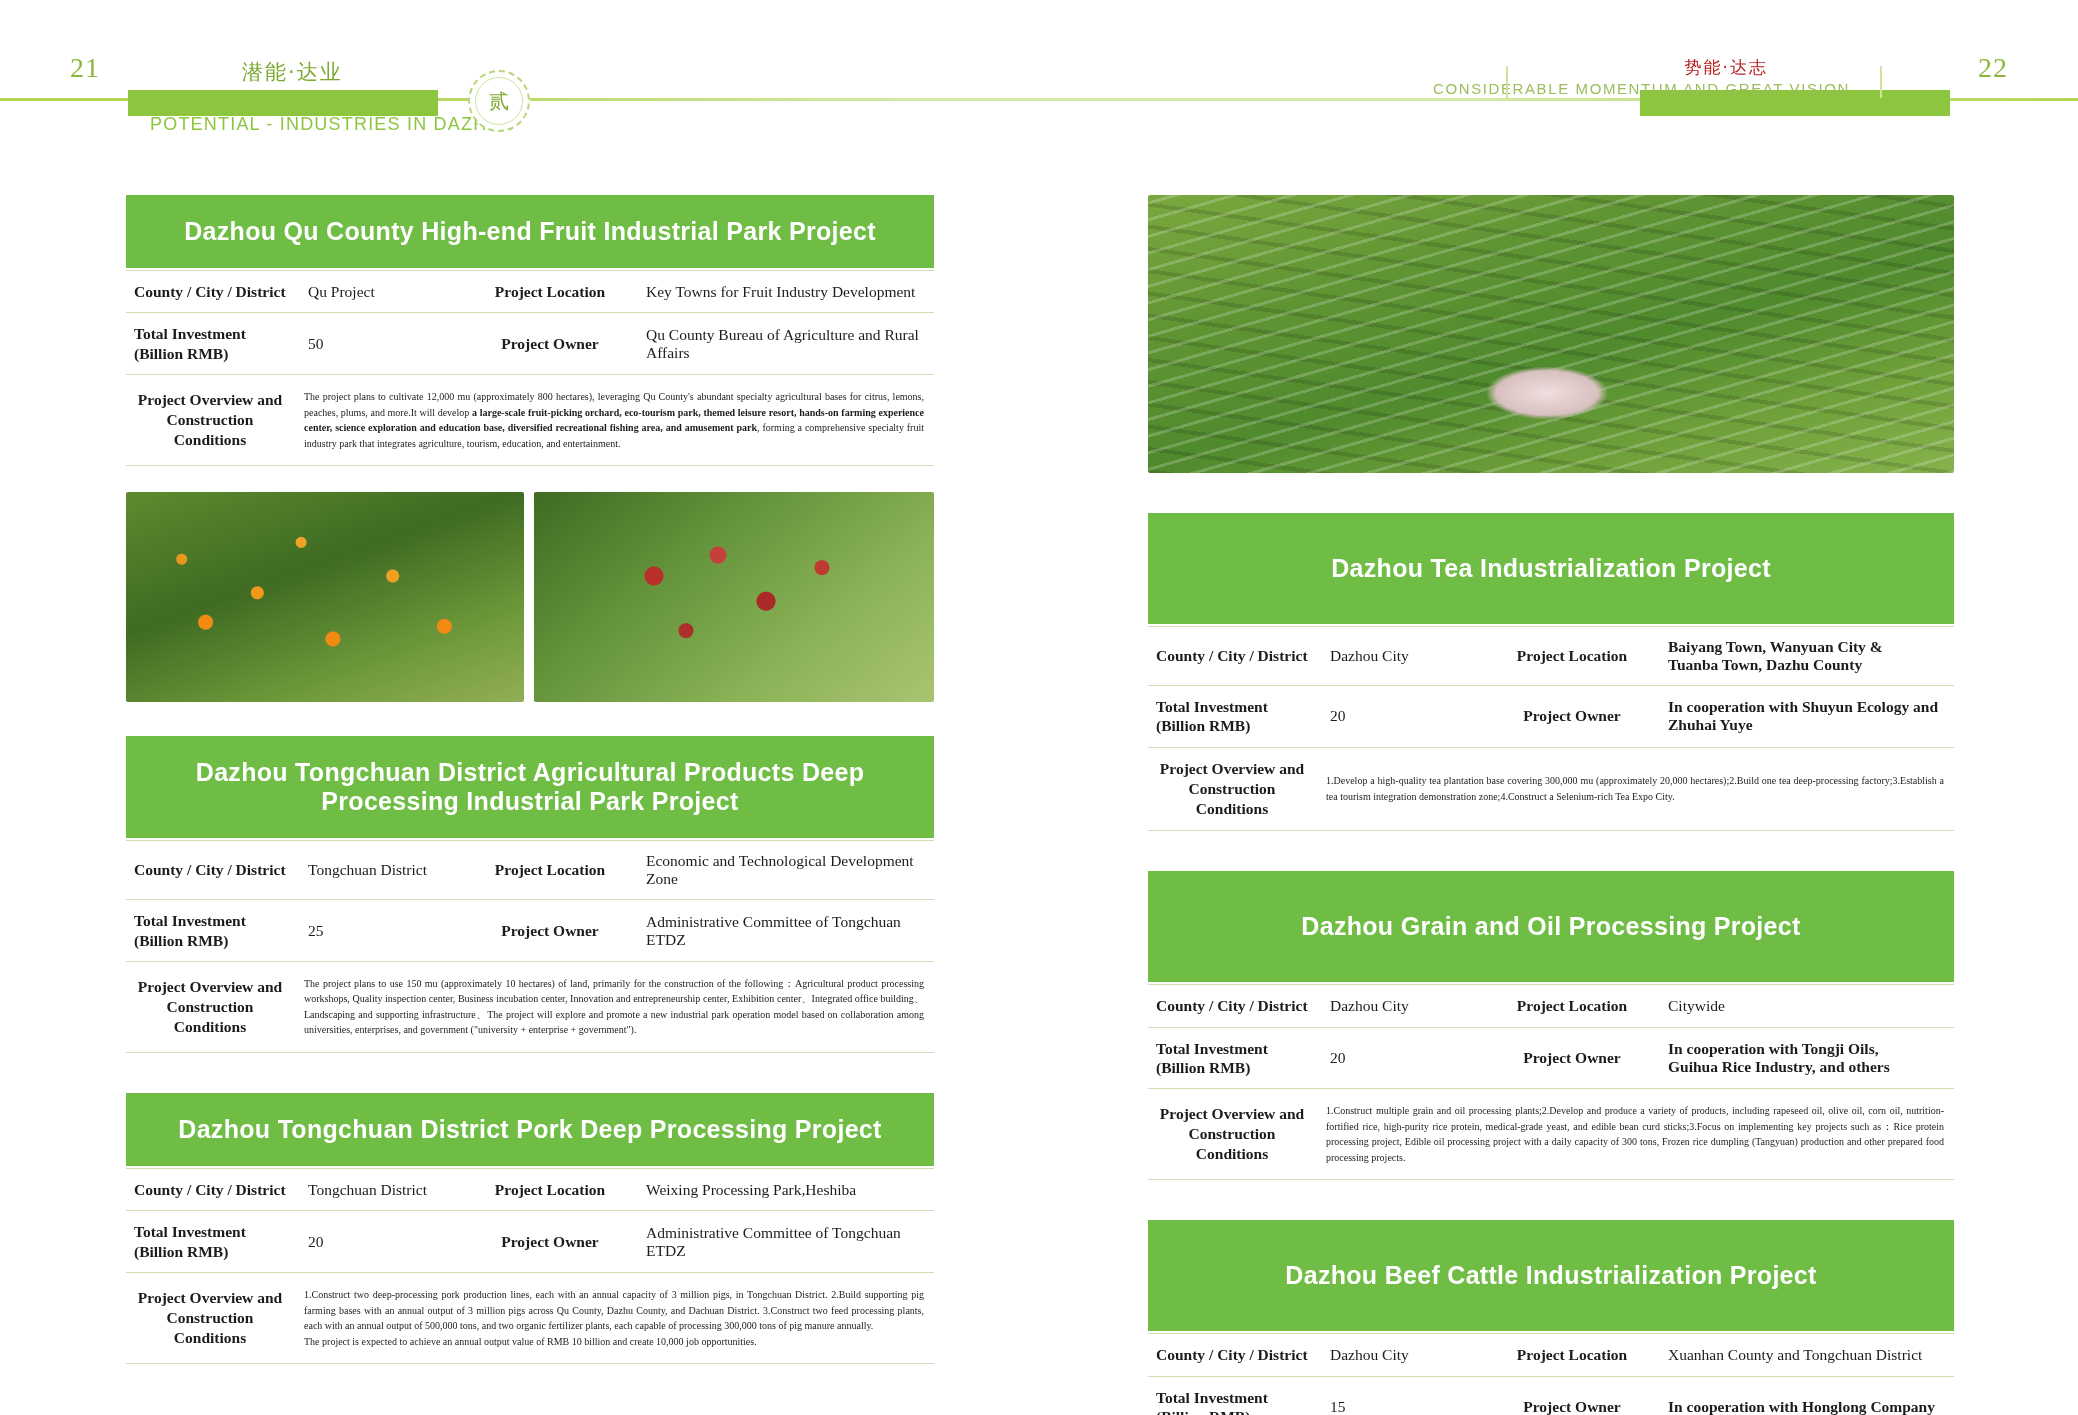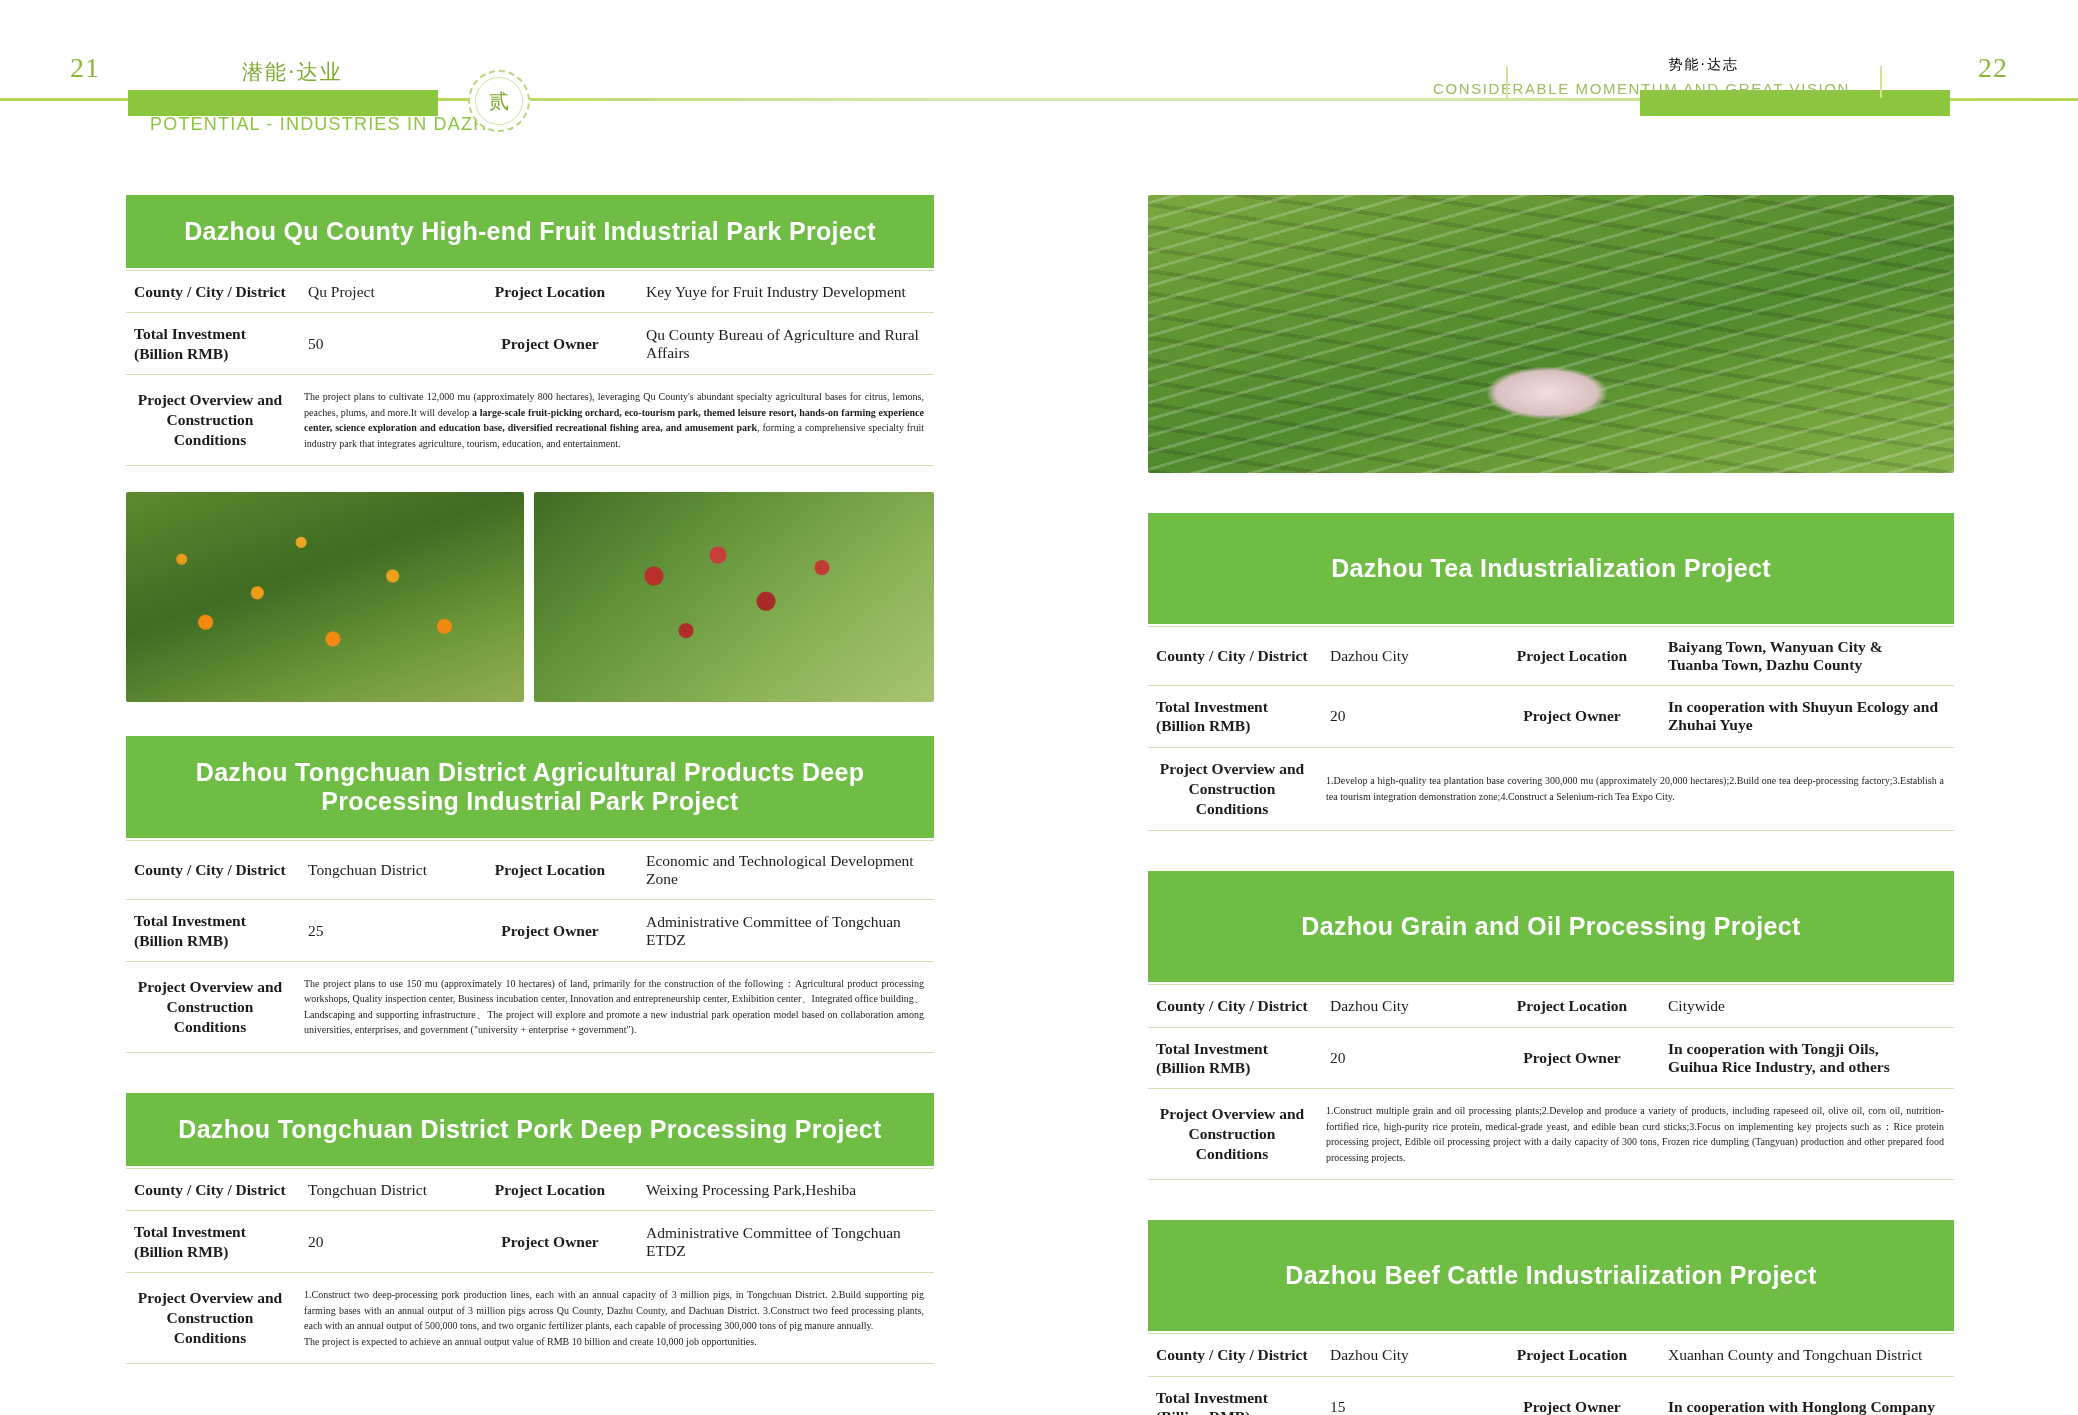--- a/index.html
+++ b/index.html
@@ -65,23 +65,23 @@
   .hdr-en-left {
     position: absolute;
     left: 150px; top: 114px;
     font-size: 18px;
     color: #8cc63f;
     letter-spacing: 1.2px;
     font-family: "Liberation Sans", sans-serif;
   }
   .hdr-cn-right {
     position: absolute;
-    right: 339px; top: 56px;
-    font-size: 14px;
-    color: #000000;
+    right: 310px; top: 56px;
+    font-size: 17px;
+    color: #b91c1c;
     letter-spacing: 2px;
     font-family: "DejaVu Sans", sans-serif;
   }
   .hdr-en-right {
     position: absolute;
     right: 228px; top: 80px;
     font-size: 15px;
     color: #9bbd5a;
     letter-spacing: 1.6px;
     font-family: "Liberation Sans", sans-serif;
@@ -255,21 +255,21 @@
   <div class="col col-left">
 
     <div>
       <div class="proj-title">Dazhou Qu County High-end Fruit Industrial Park Project</div>
       <table class="proj">
         <tbody>
             <tr>
           <td class="lbl">County / City / District</td>
           <td class="val">Qu Project</td>
           <td class="lbl2">Project Location</td>
-          <td class="val2">Key Yuye for Fruit Industry Development</td>
+          <td class="val2">Key Towns for Fruit Industry Development</td>
         </tr>
         <tr>
           <td class="lbl">
             <span>Total Investment</span><br><span>(Billion RMB)</span>
           </td>
           <td class="val">50</td>
           <td class="lbl2">Project Owner</td>
           <td class="val2">Qu County Bureau of Agriculture and Rural Affairs</td>
         </tr>
         <tr>

